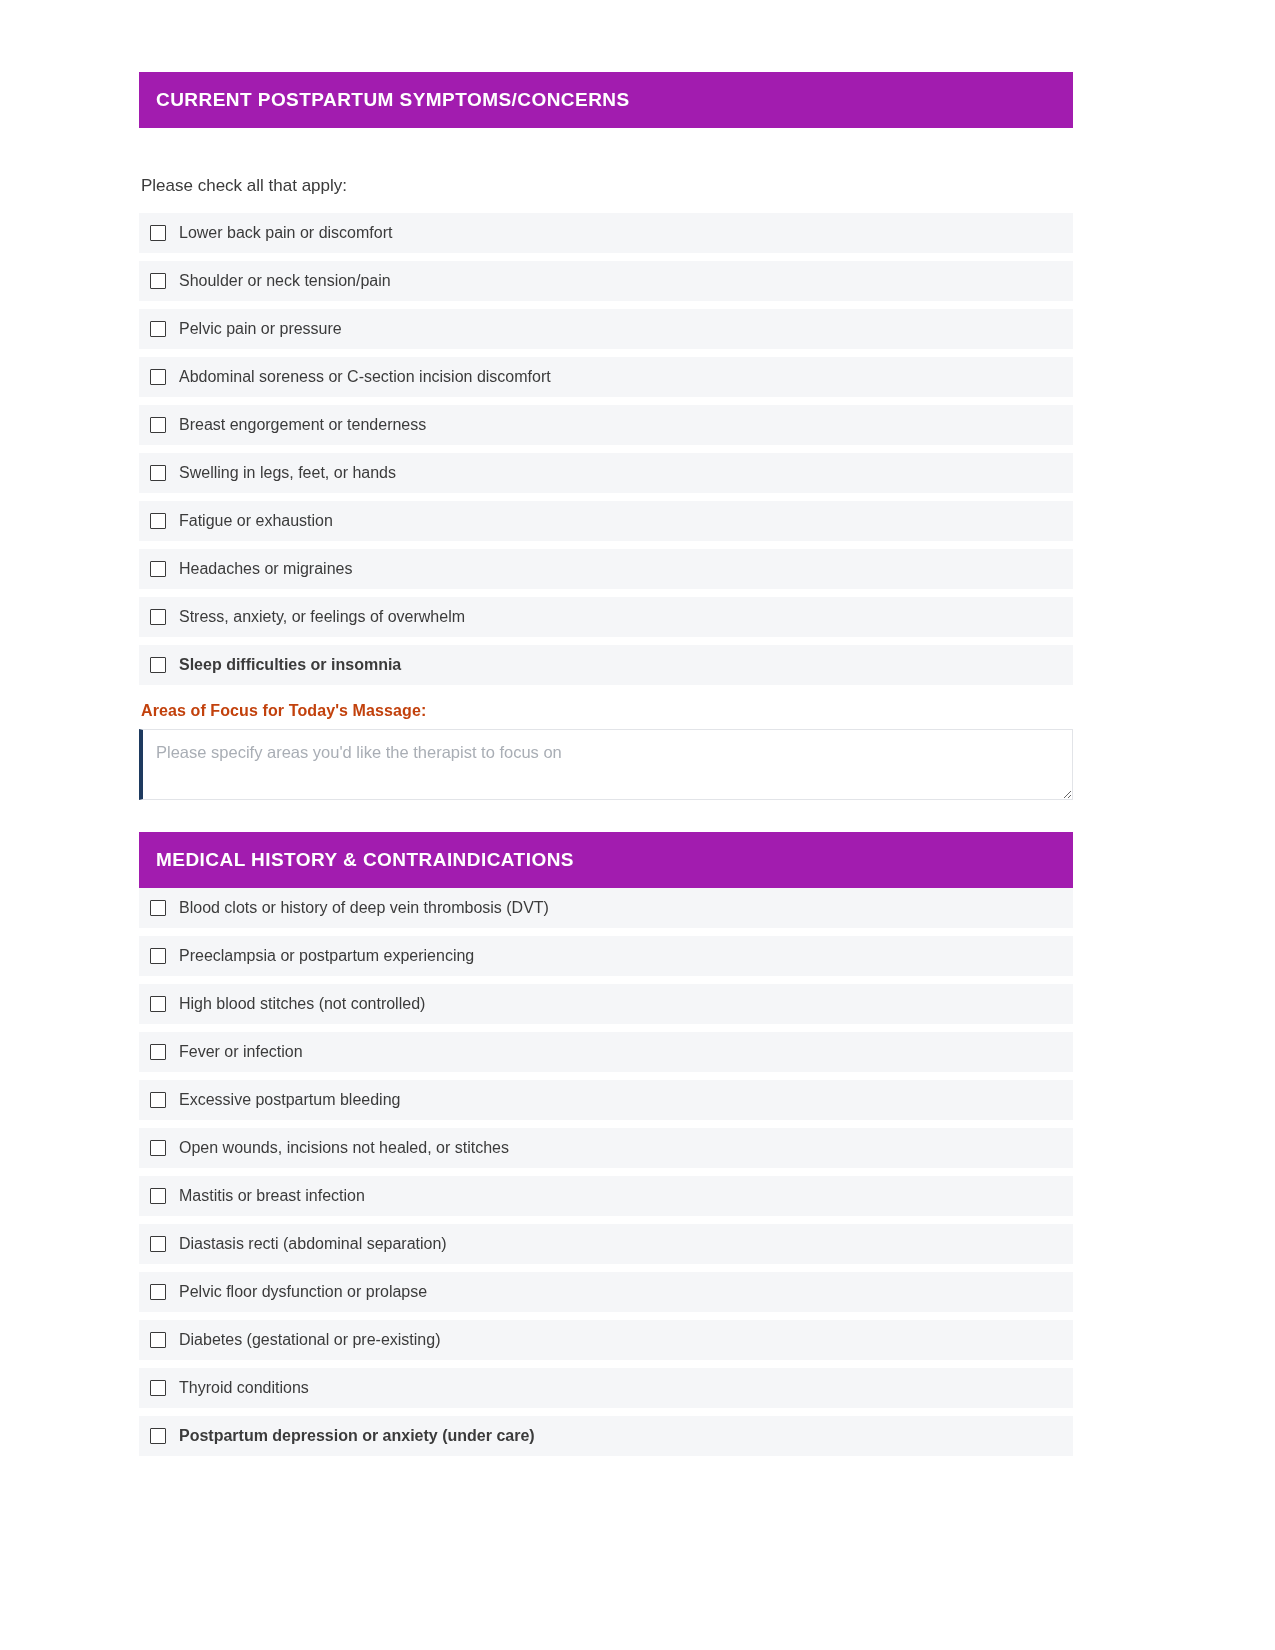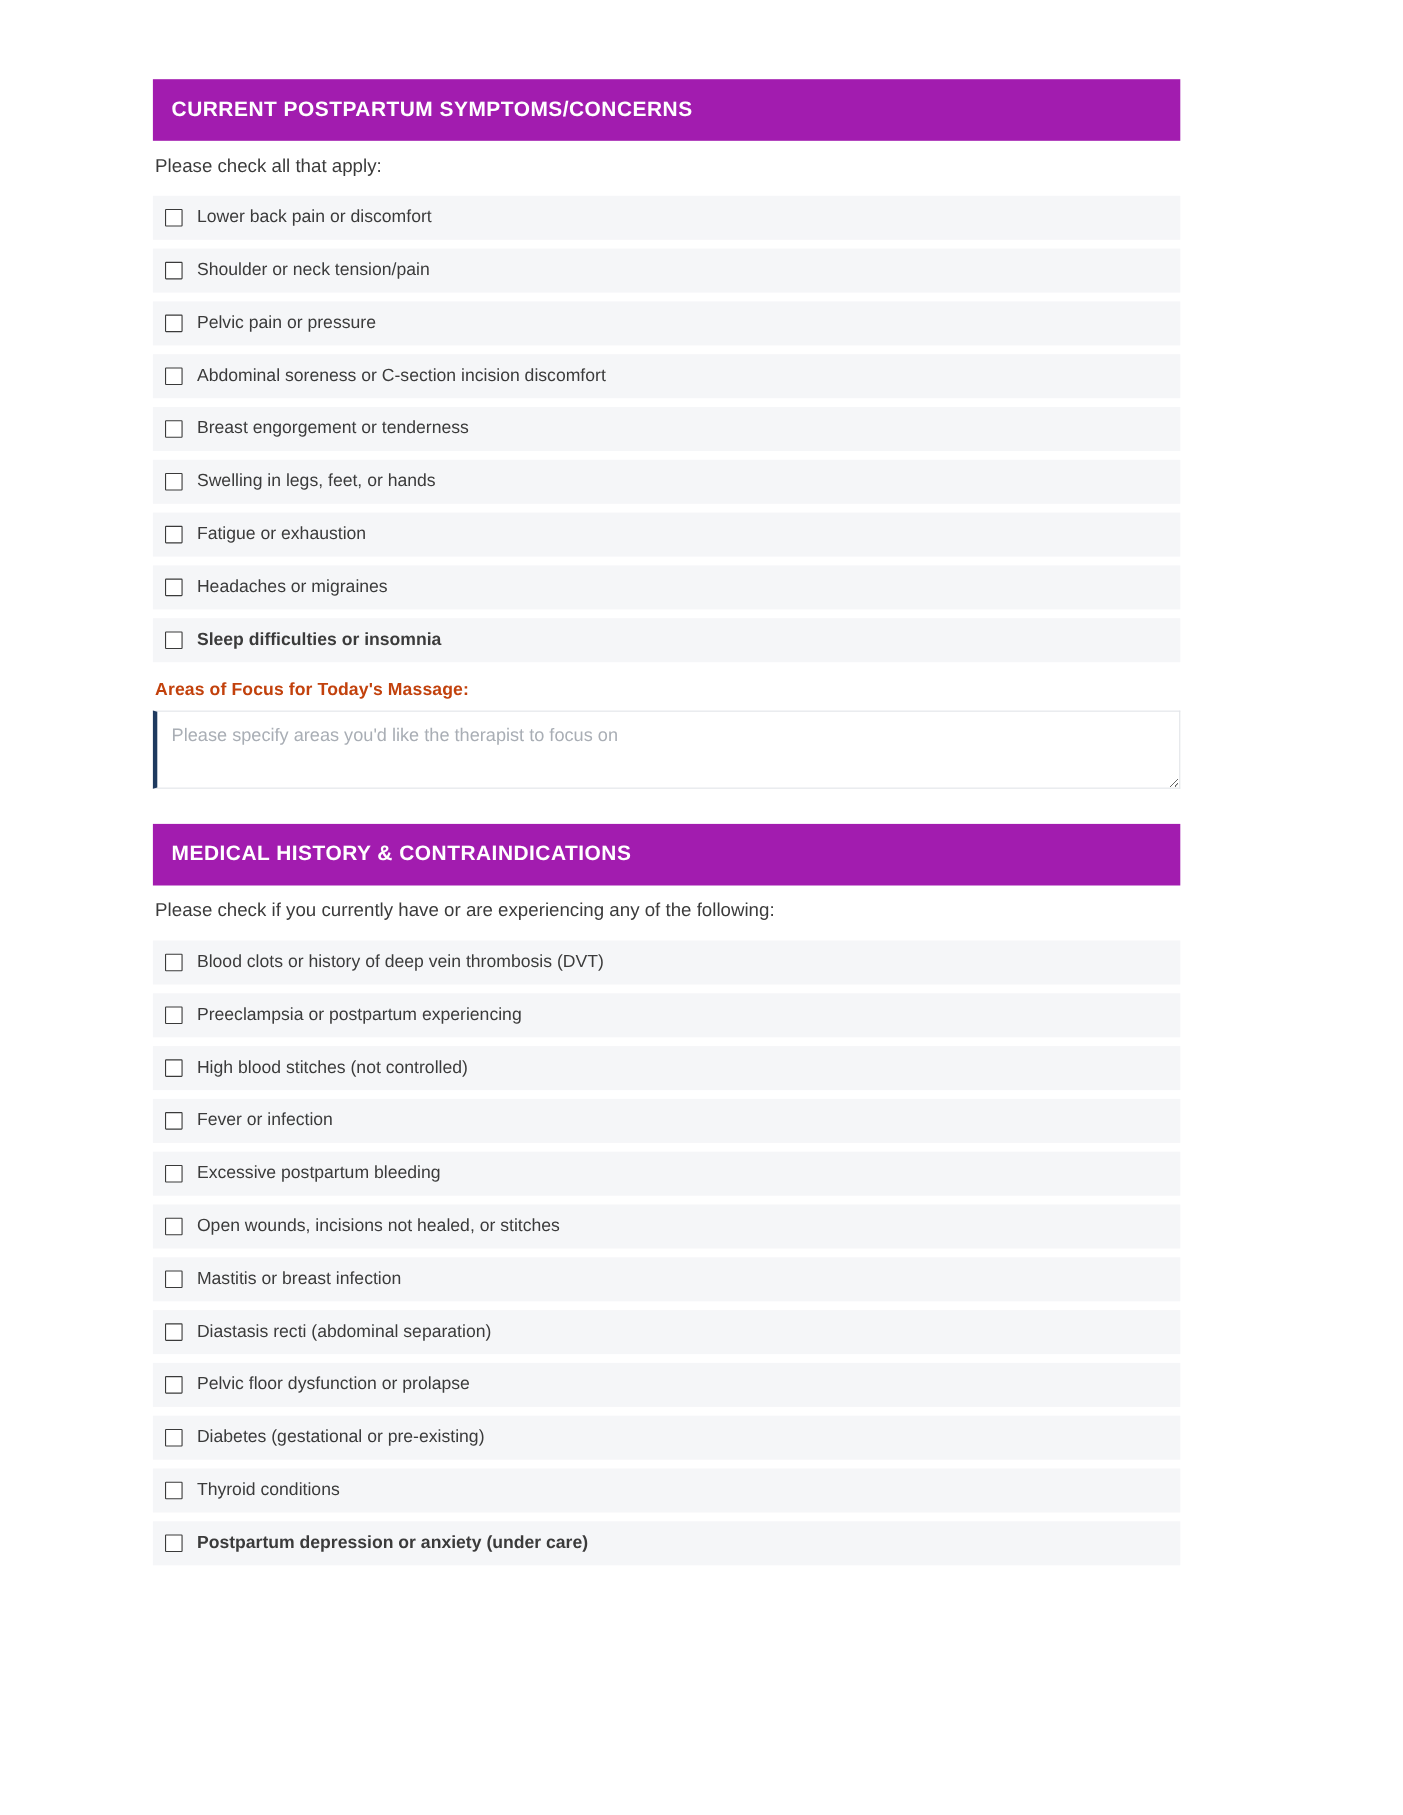--- a/index.html
+++ b/index.html
@@ -38,21 +38,21 @@
     padding: 17px 0 17px 17px;
     box-sizing: border-box;
     width: 934px;
     line-height: 1.15;
   }
 
   
   .instruction {
     font-size: 17px;
     color: #3b3b3b;
-    margin: 12px 0 16px 2px;
+    margin: 47px 0 16px 2px;
     line-height: 1.3;
   }
 
   
   .check-list {
     width: 934px;
   }
   .check-row {
     background: #f5f6f8;
     height: 40px;
@@ -151,35 +151,38 @@
       <div class="check-row">
         <span class="cb"></span>
         <span class="check-label">Fatigue or exhaustion</span>
       </div>
       <div class="check-row">
         <span class="cb"></span>
         <span class="check-label">Headaches or migraines</span>
       </div>
       <div class="check-row">
         <span class="cb"></span>
+        <span class="check-label">Stress, anxiety, or feelings of overwhelm</span>
+      </div>
+      <div class="check-row">
+        <span class="cb"></span>
         <span class="check-label">Sleep difficulties or insomnia</span>
       </div>
     </div>
 
     <div class="field-label">Areas of Focus for Today's Massage:</div>
 
     <div class="textarea-wrap">
       <textarea class="ta" placeholder="Please specify areas you'd like the therapist to focus on" style=""></textarea>
     </div>
 
     <div class="gap-after-textarea"></div>
 
     <div class="section-header">MEDICAL HISTORY &amp; CONTRAINDICATIONS</div>
 
-    <div class="instruction">Please check if you currently have or are experiencing any of the following:</div>
 
     <div class="check-list">
       <div class="check-row">
         <span class="cb"></span>
         <span class="check-label">Blood clots or history of deep vein thrombosis (DVT)</span>
       </div>
       <div class="check-row">
         <span class="cb"></span>
         <span class="check-label">Preeclampsia or postpartum experiencing</span>
       </div>

